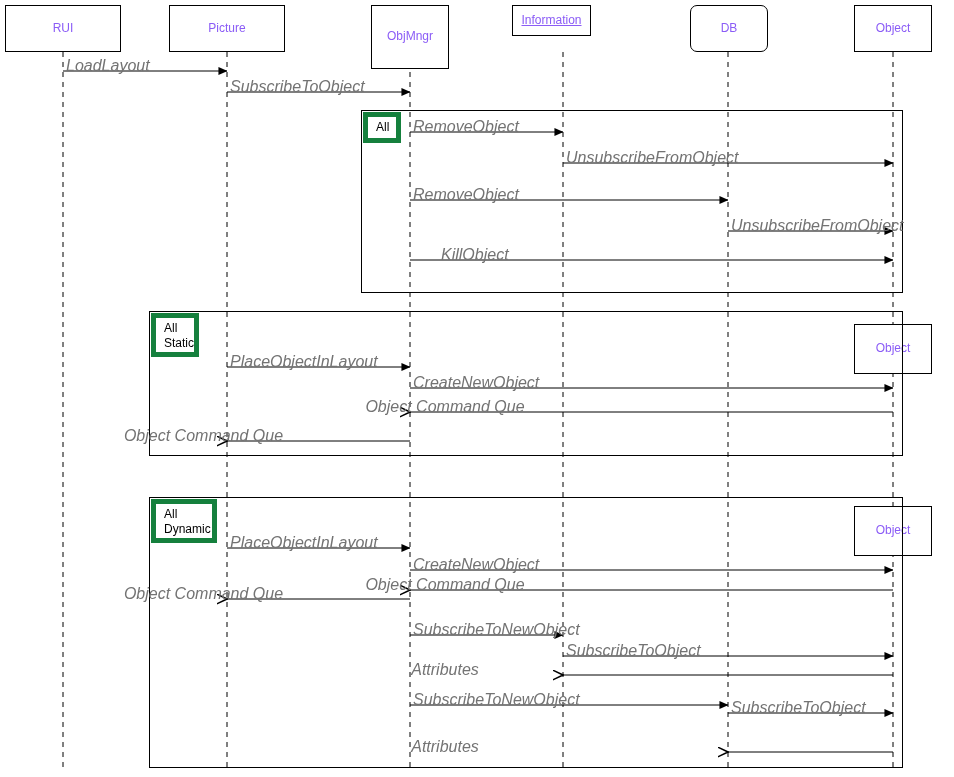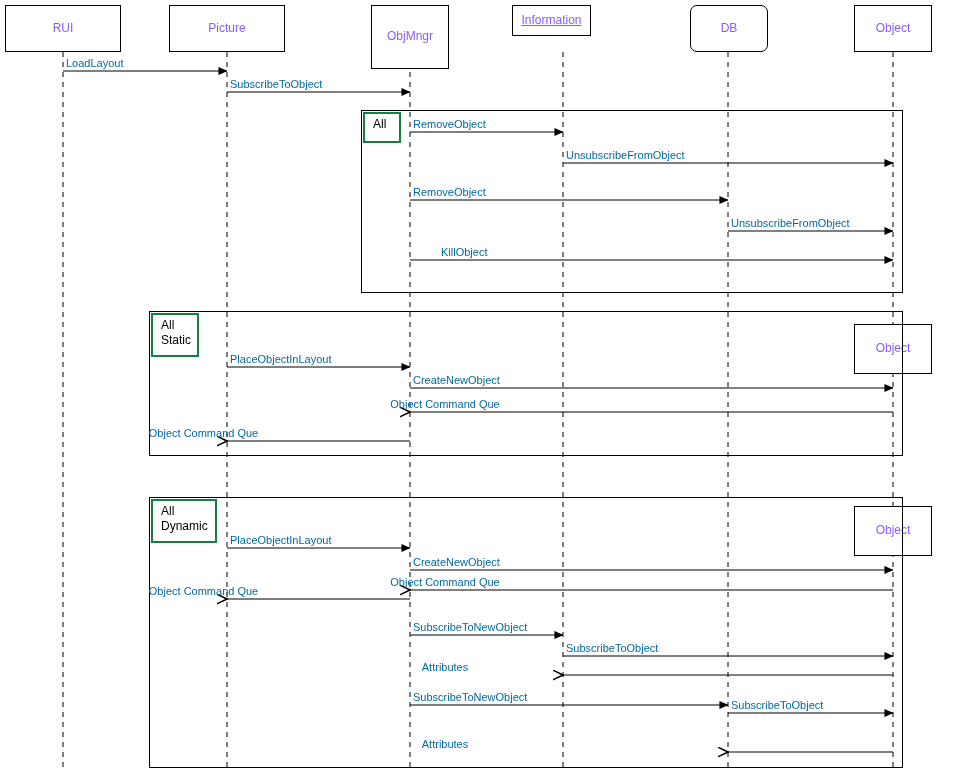--- a/index.html
+++ b/index.html
@@ -35,35 +35,36 @@
     line-height: 1.1;
   }
   .frag-box {
     position: absolute;
     border: 1px solid #000000;
     background: transparent;
     box-sizing: border-box;
   }
   .frag-label {
     position: absolute;
-    border: 2px solid #15803d;
+    border: 5px solid #15803d;
     background: #ffffff;
     box-sizing: border-box;
     font-size: 12px;
     color: #000000;
     padding: 3px 6px 3px 8px;
     line-height: 1.25;
     white-space: pre-line;
   }
   .msg-label {
     position: absolute;
-    font-size: 11px;
-    color: #0369a1;
+    font-size: 16px;
+    color: #737373;
     white-space: nowrap;
     line-height: 1;
+    font-style: italic;
   }
   .msg-label.right-align {
     text-align: center;
   }
 </style>
 </head>
 <body>
 
 <div id="diagram">
   <svg id="diagram-svg" width="954" height="777">

